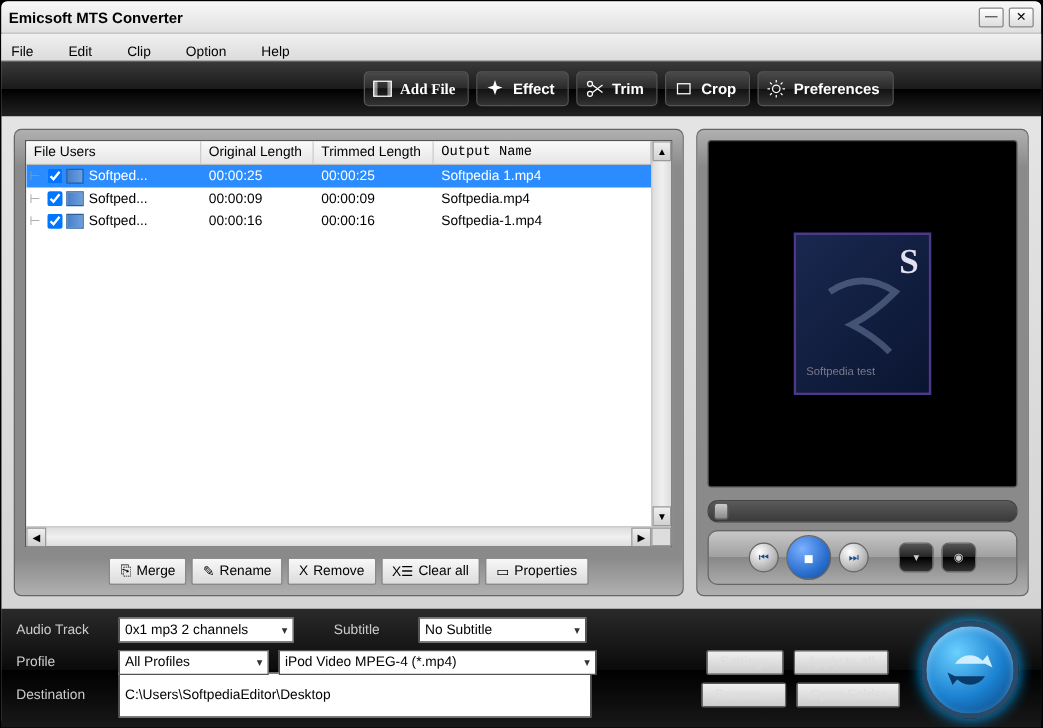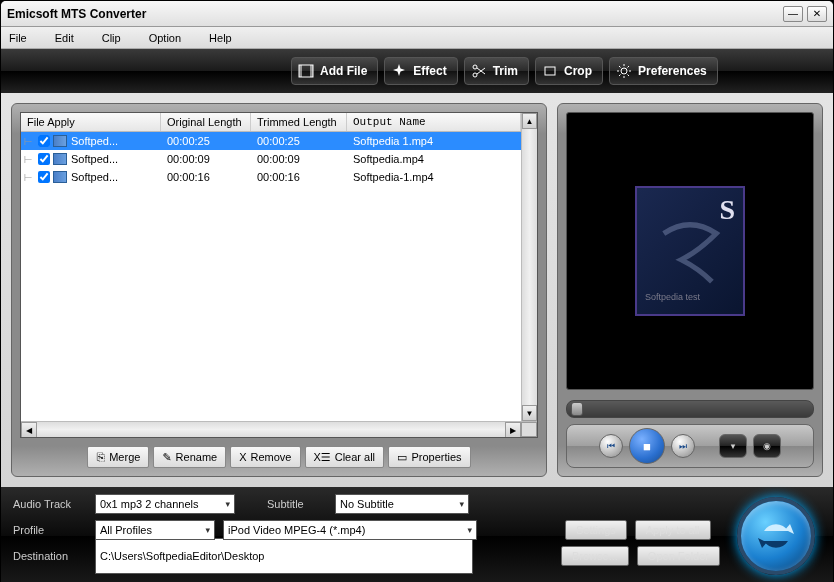--- a/index.html
+++ b/index.html
@@ -2,25 +2,25 @@
 <html><head>
 <meta charset="utf-8">
 <style>
 * { box-sizing: border-box; margin: 0; padding: 0; }
 body { font-family: Tahoma, sans-serif; font-size: 11px; background: #000; width: 834px; height: 582px; overflow: hidden; }
 .window { width: 834px; height: 582px; background: linear-gradient(#e8e8e8, #d0d0d0); border: 1px solid #000; border-radius: 6px; position: relative; }
 .titlebar { height: 26px; background: linear-gradient(#f8f8f8, #e0e0e0); border-radius: 5px 5px 0 0; display: flex; align-items: center; padding: 0 6px; border-bottom: 1px solid #999; }
 .titlebar .title { font-weight: bold; font-size: 12px; }
 .titlebar .winbtns { margin-left: auto; display: flex; gap: 4px; }
 .winbtn { width: 20px; height: 16px; border: 1px solid #888; background: linear-gradient(#fff,#ddd); border-radius: 2px; display: flex; align-items: center; justify-content: center; font-size: 10px; cursor: pointer; }
-.menubar { height: 22px; background: linear-gradient(#f0f0f0,#dcdcdc); display: flex; align-items: center; padding: 0 8px; gap: 28px; border-bottom: 1px solid #aaa; }
+.menubar { height: 22px; background: linear-gradient(#f0f0f0,#dcdcdc); display: flex; align-items: flex-end; padding: 0 8px; gap: 28px; border-bottom: 1px solid #aaa; }
 .menubar span { cursor: pointer; font-size: 11px; }
 .toolbar { height: 44px; background: linear-gradient(#3a3a3a,#1a1a1a 50%,#000 50%,#222); display: flex; align-items: center; padding: 0 10px; gap: 6px; }
 .tbtn { height: 28px; padding: 0 10px 0 6px; background: linear-gradient(#4a4a4a,#2a2a2a 50%,#111 50%,#333); border: 1px solid #555; border-radius: 4px; color: #fff; display: flex; align-items: center; gap: 6px; font-size: 12px; cursor: pointer; font-weight: bold; }
-.tbtn:first-child { margin-left: 280px; }
+.tbtn:first-child { margin-left: 280px; font-family: Liberation Serif, serif; }
 .tbtn svg { width: 16px; height: 16px; }
 .content { display: flex; padding: 10px; gap: 10px; height: 394px; }
 .left-panel, .right-panel { background: linear-gradient(#b0b0b0,#8a8a8a 8%,#8a8a8a 92%,#b0b0b0); border: 1px solid #666; border-radius: 6px; padding: 8px; display: flex; flex-direction: column; }
 .left-panel { flex: 1; }
 .right-panel { width: 266px; }
 .filelist { background: #fff; border: 1px solid #555; flex: 1; display: flex; flex-direction: column; overflow: hidden; }
 .filelist-header { display: flex; background: linear-gradient(#fafafa,#e6e6e6); border-bottom: 1px solid #bbb; height: 19px; }
 .filelist-header div { border-right: 1px solid #ccc; padding: 3px 6px; font-size: 11px; }
 .col-name { width: 140px; }
 .col-orig { width: 90px; }
@@ -115,21 +115,21 @@
       <span>Preferences</span>
     </div>
   </div>
 
   <div class="content">
     <div class="left-panel">
       <div class="filelist">
         <div style="display:flex;flex:1;">
           <div style="flex:1;display:flex;flex-direction:column;">
             <div class="filelist-header">
-              <div class="col-name">File Apply</div>
+              <div class="col-name">File Users</div>
               <div class="col-orig">Original Length</div>
               <div class="col-trim">Trimmed Length</div>
               <div class="col-out">Output Name</div>
             </div>
             <div class="filelist-body" id="filelist-body">
                 <div class="file-row selected">
                   <span class="tree-indent">⊢</span>
                   <input type="checkbox" class="chk" checked="" style="">
                   <span class="file-icon"></span>
                   <span style="width:96px">Softped...</span>

